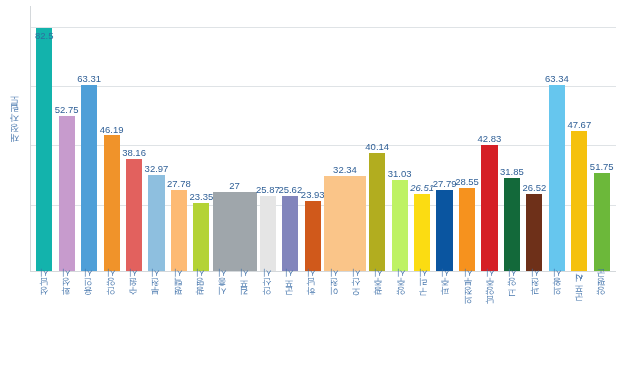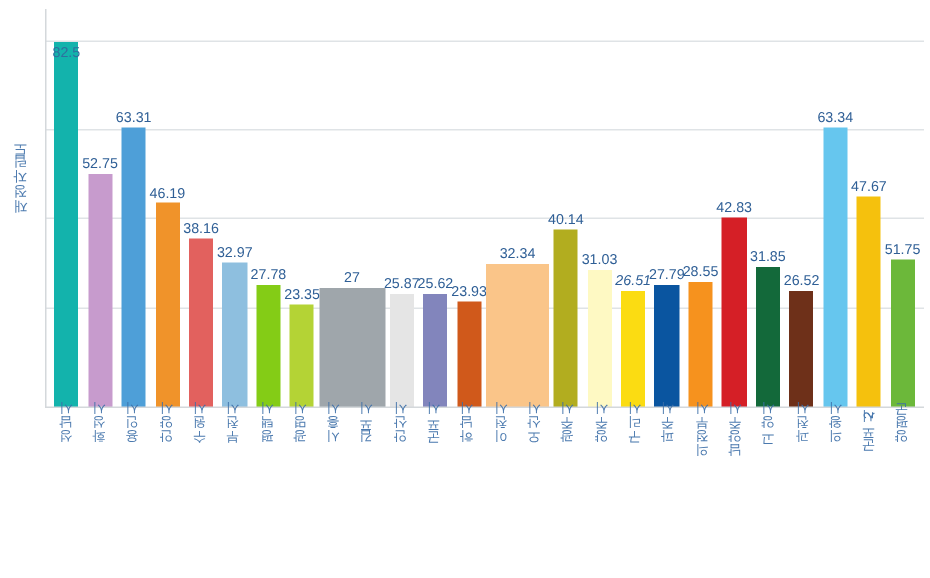--- a/index.html
+++ b/index.html
@@ -187,21 +187,21 @@
           <div class="bar" style="height: 42.4%; background: rgb(226, 97, 94);">
             <span class="bar-value">38.16</span>
           </div>
         </div>
         <div class="bar-slot">
           <div class="bar" style="height: 36.6333%; background: rgb(142, 191, 223);">
             <span class="bar-value">32.97</span>
           </div>
         </div>
         <div class="bar-slot">
-          <div class="bar" style="height: 30.8667%; background: #84cc16;">
+          <div class="bar" style="height: 30.8667%; background: #fdba74;">
             <span class="bar-value">27.78</span>
           </div>
         </div>
         <div class="bar-slot">
           <div class="bar" style="height: 25.9444%; background: rgb(180, 211, 53);">
             <span class="bar-value">23.35</span>
           </div>
         </div>
         <div class="bar-slot">
           <div class="bar" style="height: 30%; background: rgb(159, 166, 171); padding-left: 44px;">
@@ -227,21 +227,21 @@
           <div class="bar" style="height: 35.9333%; background: rgb(250, 197, 137); padding-left: 42px;">
             <span class="bar-value">32.34</span>
           </div>
         </div>
         <div class="bar-slot">
           <div class="bar" style="height: 44.6%; background: rgb(178, 173, 31);">
             <span class="bar-value">40.14</span>
           </div>
         </div>
         <div class="bar-slot">
-          <div class="bar" style="height: 34.4778%; background: #fef9c3;">
+          <div class="bar" style="height: 34.4778%; background: #bef264;">
             <span class="bar-value">31.03</span>
           </div>
         </div>
         <div class="bar-slot">
           <div class="bar" style="height: 29.4556%; background: rgb(251, 220, 18); font-style: italic;">
             <span class="bar-value">26.51</span>
           </div>
         </div>
         <div class="bar-slot">
           <div class="bar" style="height: 30.8778%; background: rgb(10, 85, 160);">

